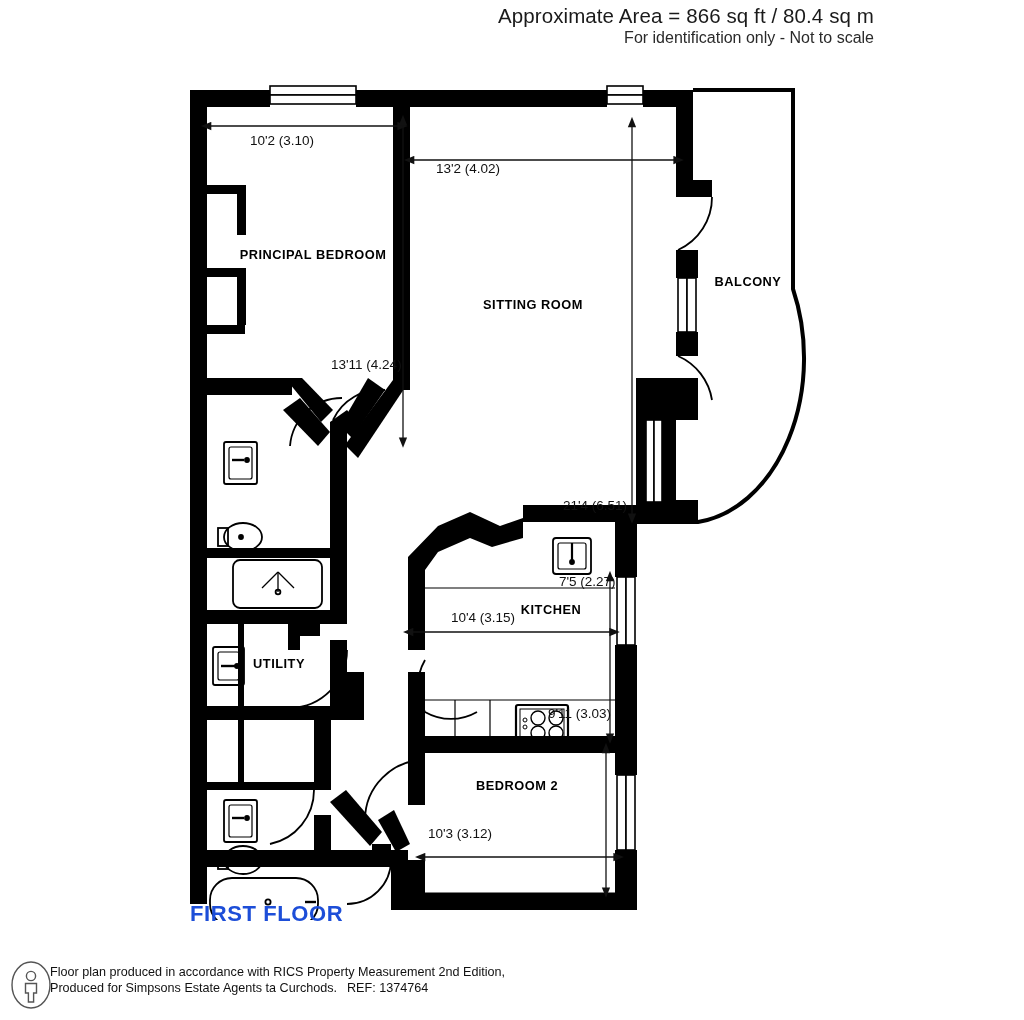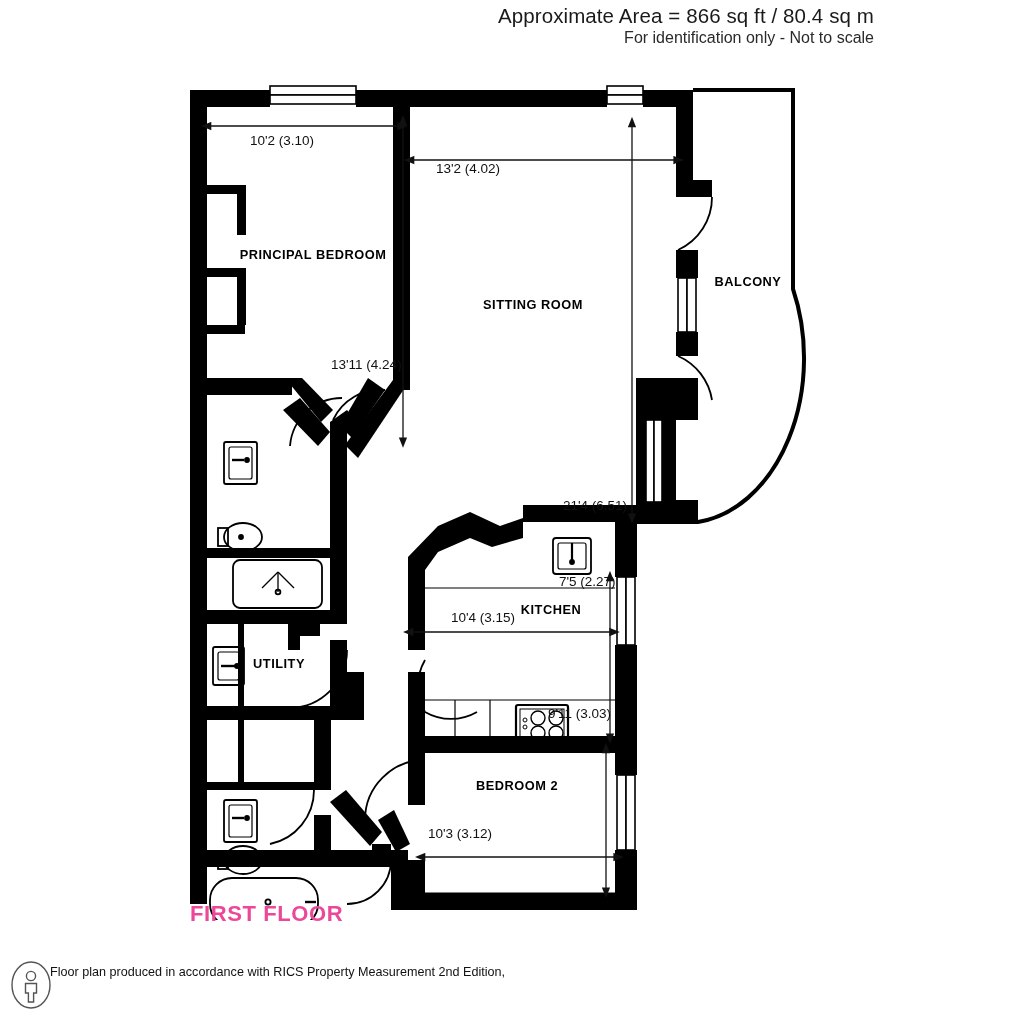--- a/index.html
+++ b/index.html
@@ -53,21 +53,21 @@
   #plan-svg { display: block; }
 
   
   #floor-title {
     position: absolute;
     left: 190px;
     top: 901px;
     font-size: 22px;
     font-weight: bold;
     letter-spacing: 0.6px;
-    color: #ec4899;
+    color: #1d4ed8;
   }
 
   
   #footer {
     position: absolute;
     left: 0;
     top: 955px;
     width: 875px;
     height: 65px;
   }
@@ -337,14 +337,15 @@
 <div id="floor-title">FIRST FLOOR</div>
 
 <div id="footer">
   <svg id="footer-icon" viewBox="0 0 42 50">
     <ellipse cx="21" cy="25" rx="19" ry="23" fill="none" stroke="#555" stroke-width="1.4"></ellipse>
     <circle cx="21" cy="16" r="4.6" fill="none" stroke="#555" stroke-width="1.4"></circle>
     <path d="M 15.5,23.5 L 26.5,23.5 L 26.5,33 L 23.6,33 L 23.6,42 L 18.4,42 L 18.4,33 L 15.5,33 Z" fill="none" stroke="#555" stroke-width="1.4"></path>
   </svg>
   <div id="footer-lines">
     <span class="fl">Floor plan produced in accordance with RICS Property Measurement 2nd Edition,</span>
+    <span class="fl"><span>Produced for Simpsons Estate Agents ta Curchods.</span><span class="inline-sep"></span><span>REF: 1374764</span></span>
   </div>
 </div>
 
 </body></html>

